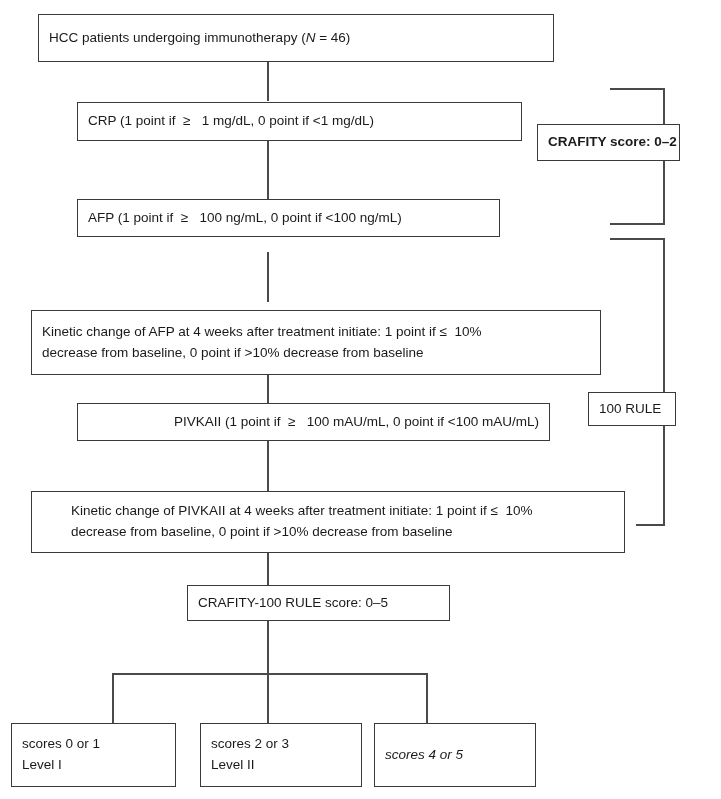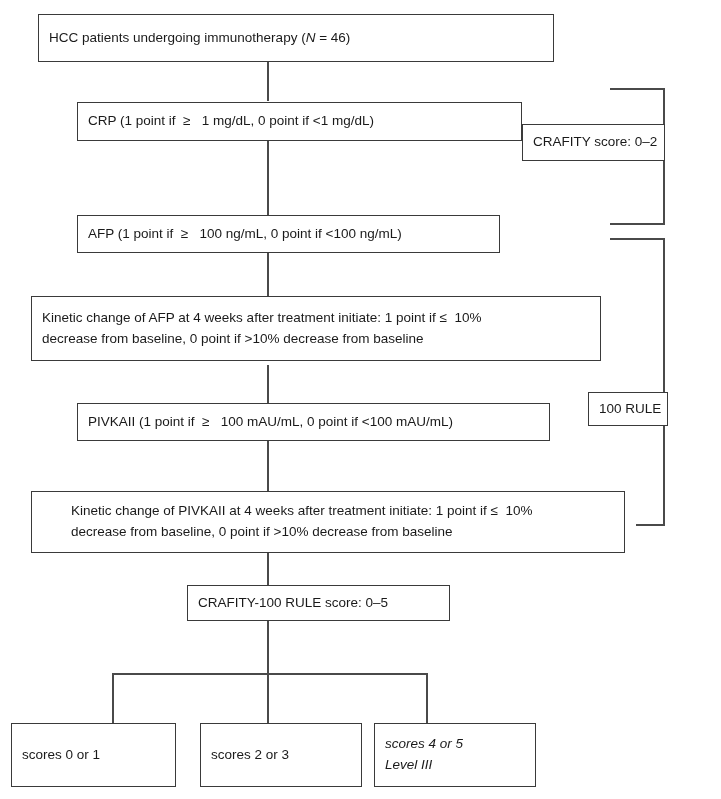--- a/index.html
+++ b/index.html
@@ -72,56 +72,57 @@
   <div class="conn v" style="left:426px; top:673px; height:51px;"></div>
 
   <div class="box single" style="left:38px; top:14px; width:516px; height:48px;">
     <span class="line"><span>HCC patients undergoing immunotherapy (</span><span class="ital">N</span><span> = 46)</span></span>
   </div>
 
   <div class="box single" style="left:77px; top:102px; width:445px; height:39px;">
     <span class="line">CRP (1 point if  ≥   1 mg/dL, 0 point if &lt;1 mg/dL)</span>
   </div>
 
-  <div class="box single" style="left:522px; top:124px; width:143px; height:37px;">
+  <div class="box single" style="left:537px; top:124px; width:143px; height:37px;font-weight:bold;">
     <span class="line">CRAFITY score: 0–2</span>
   </div>
 
-  <div class="box single" style="left:77px; top:215px; width:423px; height:38px;">
+  <div class="box single" style="left:77px; top:199px; width:423px; height:38px;">
     <span class="line">AFP (1 point if  ≥   100 ng/mL, 0 point if &lt;100 ng/mL)</span>
   </div>
 
-  <div class="box" style="left:31px; top:296px; width:570px; height:65px;">
+  <div class="box" style="left:31px; top:310px; width:570px; height:65px;">
     <span class="line">Kinetic change of AFP at 4 weeks after treatment initiate: 1 point if ≤  10%</span>
     <span class="line">decrease from baseline, 0 point if &gt;10% decrease from baseline</span>
   </div>
 
-  <div class="box single" style="left:77px; top:403px; width:473px; height:38px;">
+  <div class="box single" style="left:77px; top:403px; width:473px; height:38px;align-items:flex-end;">
     <span class="line">PIVKAII (1 point if  ≥   100 mAU/mL, 0 point if &lt;100 mAU/mL)</span>
   </div>
 
-  <div class="box single" style="left:588px; top:392px; width:80px; height:34px;">
+  <div class="box single" style="left:588px; top:392px; width:88px; height:34px;">
     <span class="line">100 RULE</span>
   </div>
 
   <div class="box" style="left:31px; top:491px; width:594px; height:62px;padding-left:39px;">
     <span class="line">Kinetic change of PIVKAII at 4 weeks after treatment initiate: 1 point if ≤  10%</span>
     <span class="line">decrease from baseline, 0 point if &gt;10% decrease from baseline</span>
   </div>
 
   <div class="box single" style="left:187px; top:585px; width:263px; height:36px;">
     <span class="line">CRAFITY-100 RULE score: 0–5</span>
   </div>
 
   <div class="box" style="left:11px; top:723px; width:165px; height:64px;">
     <span class="line">scores 0 or 1</span>
+    <span class="line">Level I</span>
   </div>
 
   <div class="box" style="left:200px; top:723px; width:162px; height:64px;">
     <span class="line">scores 2 or 3</span>
+    <span class="line">Level II</span>
   </div>
 
   <div class="box" style="left:374px; top:723px; width:162px; height:64px;font-style:italic;">
     <span class="line">scores 4 or 5</span>
-    <span class="line">Level III</span>
   </div>
 
 </div>
 
 </body></html>

